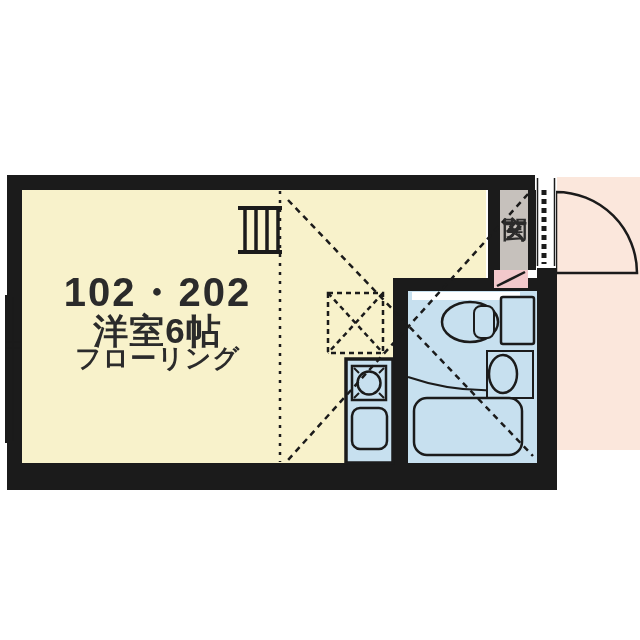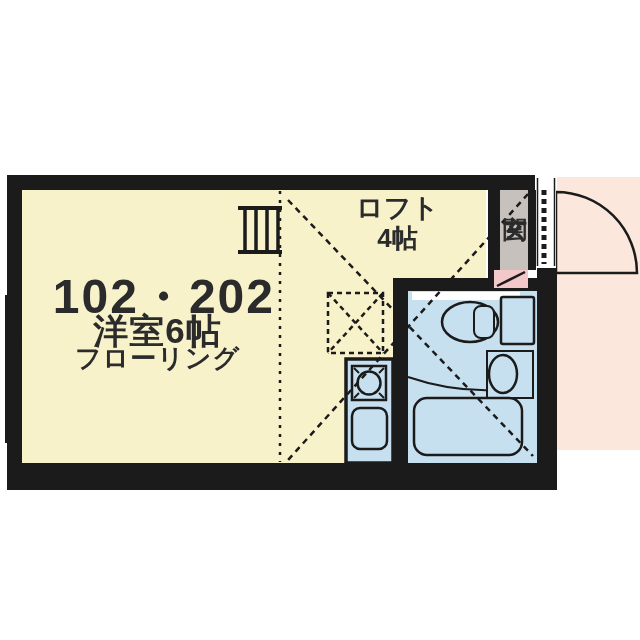--- a/index.html
+++ b/index.html
@@ -14,21 +14,21 @@
   .pinkstep{fill:var(--step_pink);}
   .pinkout{fill:var(--outside_pink);}
   .white{fill:#ffffff;}
   .ln{stroke:var(--line);fill:none;}
   .dash{stroke:var(--line);fill:none;stroke-width:2.5;stroke-dasharray:6 5;}
   .dots{stroke:var(--line);fill:none;stroke-width:2.5;stroke-dasharray:3 6;}
   .sqdash{stroke:var(--line);fill:none;stroke-width:2.5;stroke-dasharray:5 4;}
 
   .lbl{position:absolute;color:var(--text);line-height:1.08;text-align:center;
        white-space:nowrap;font-weight:bold;}
-  .lbl-unit{left:40px;top:271px;width:235px;font-size:48px;letter-spacing:2px;text-align:right;}
+  .lbl-unit{left:40px;top:271px;width:235px;font-size:40px;letter-spacing:2px;}
   .lbl-type{left:40px;top:312px;width:235px;font-size:35px;letter-spacing:1px;}
   .lbl-floor{left:40px;top:344px;width:235px;font-size:26px;font-weight:600;letter-spacing:1px;}
   .lbl-loft{left:345px;top:194px;width:105px;font-size:27px;font-weight:600;}
   .lbl-loftsize{left:345px;top:224px;width:105px;font-size:26px;font-weight:600;}
   .lbl-entrance{left:502px;top:197px;width:26px;height:70px;font-size:24px;font-weight:600;
        writing-mode:vertical-rl;text-orientation:upright;letter-spacing:2px;text-align:left;}
 </style>
 </head>
 <body>
 
@@ -118,16 +118,14 @@
         <rect class="sqdash" x="328" y="293" width="55" height="60"></rect>
         <line class="sqdash" x1="328" y1="293" x2="383" y2="353"></line>
         <line class="sqdash" x1="383" y1="293" x2="328" y2="353"></line>
       </g>
     </g>
   </svg>
 
   <div class="lbl lbl-unit">102・202</div>
   <div class="lbl lbl-type">洋室6帖</div>
   <div class="lbl lbl-floor">フローリング</div>
-  <div class="lbl lbl-loft">ロフト</div>
-  <div class="lbl lbl-loftsize">4帖</div>
   <div class="lbl lbl-entrance">玄関</div>
 </div>
 
 </body></html>

